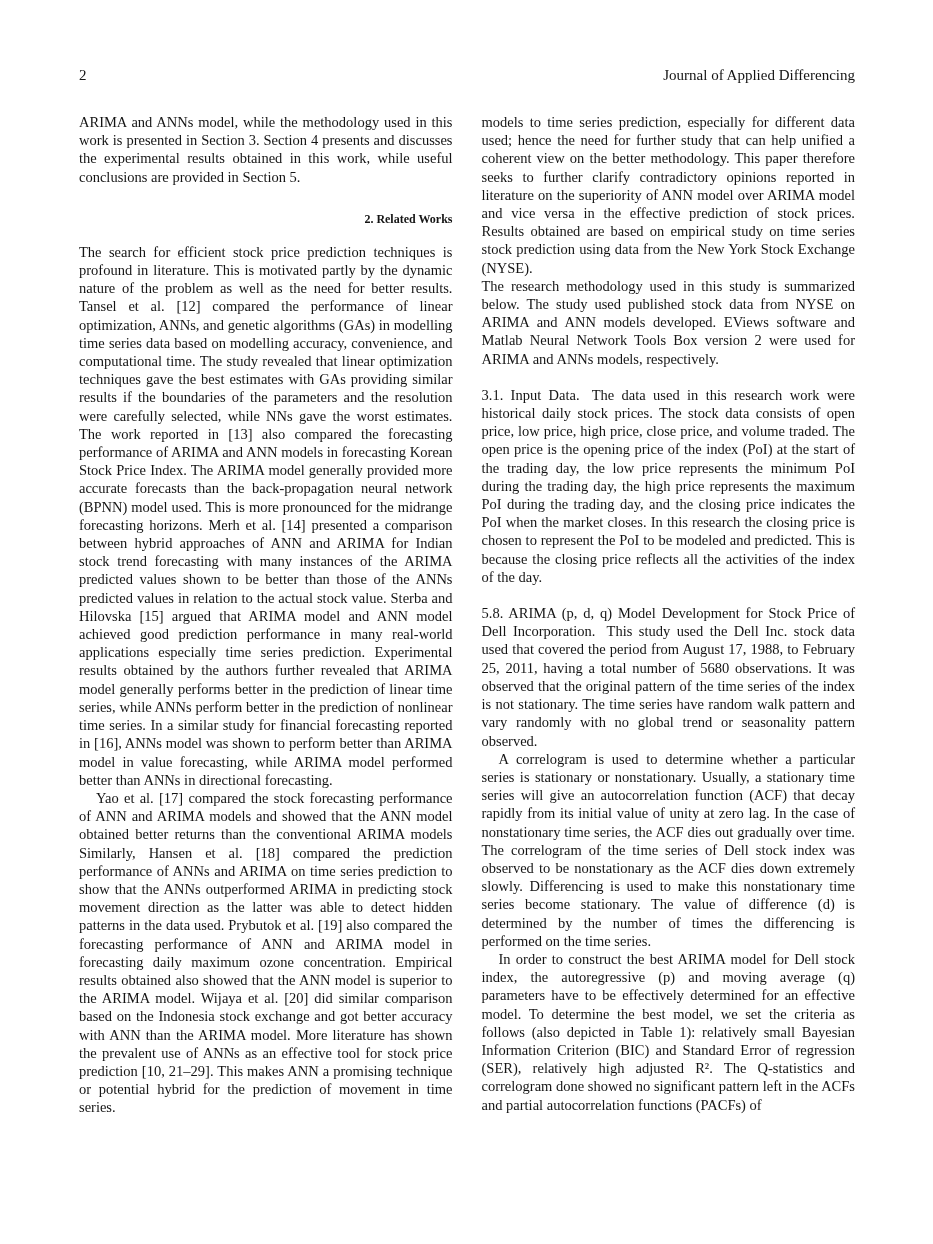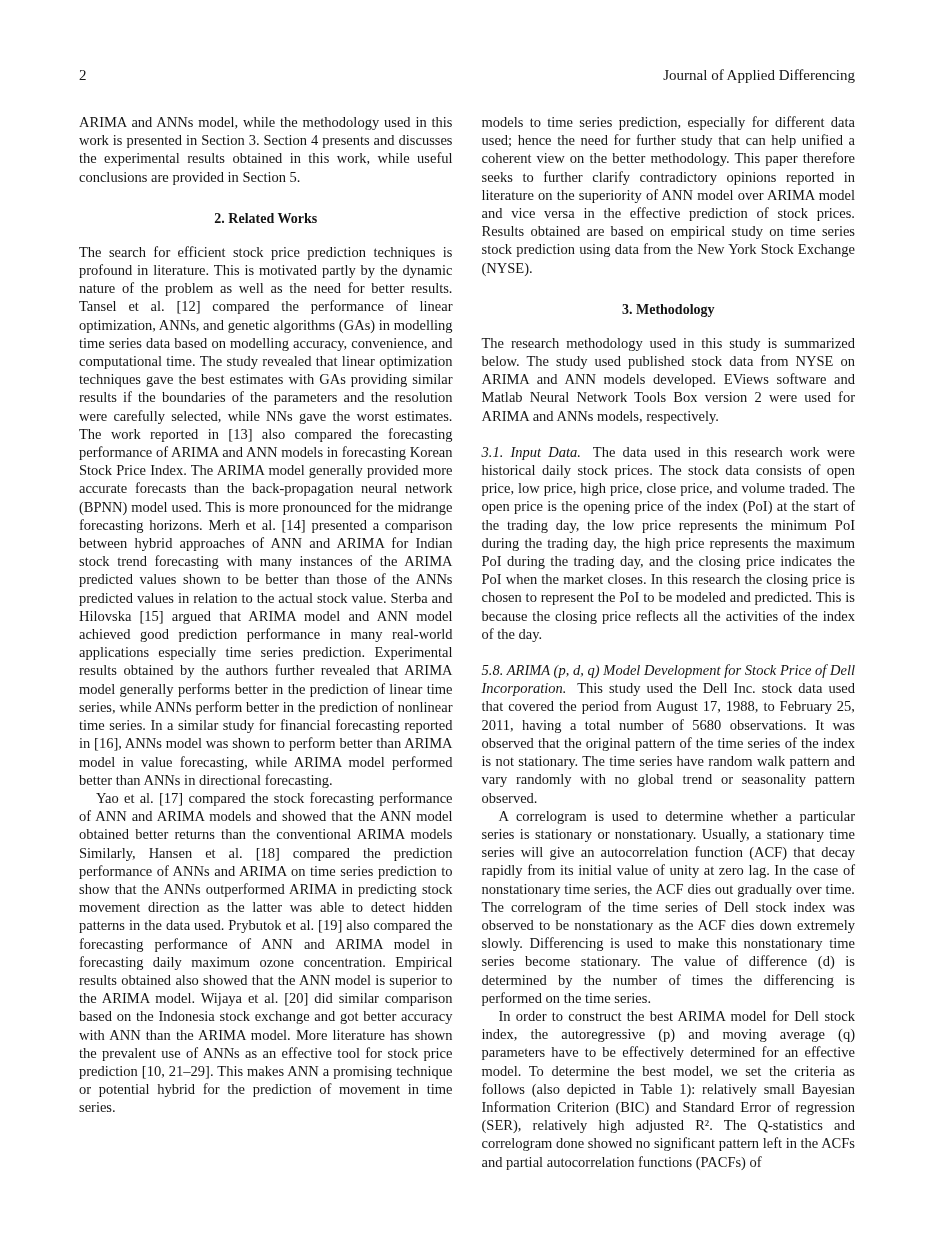--- a/index.html
+++ b/index.html
@@ -30,29 +30,28 @@
   }
   .col {
     width: 374px;
     font-size: 14.5px;
     line-height: 18.2px;
     text-align: justify;
   }
   p { margin: 0; }
   p.indent { text-indent: 17px; }
   h2 {
-    font-size: 14px;
+    font-size: 12px;
     font-weight: bold;
-    text-align: center;
+    text-align: right;
     margin: 23px 0 14px 0;
     line-height: 20px;
   }
   .subsection { margin-top: 18px; }
   .subsection-label {
-    font-style: italic;
     margin-right: 5px;
   }
 </style>
 </head>
 <body>
 
 <div class="page">
 
   <header class="running-head">
     <span>2</span>
@@ -68,21 +67,20 @@
 
       <p>The search for efficient stock price prediction techniques is profound in literature. This is motivated partly by the dynamic nature of the problem as well as the need for better results. Tansel et al. [12] compared the performance of linear optimization, ANNs, and genetic algorithms (GAs) in modelling time series data based on modelling accuracy, convenience, and computational time. The study revealed that linear optimization techniques gave the best estimates with GAs providing similar results if the boundaries of the parameters and the resolution were carefully selected, while NNs gave the worst estimates. The work reported in [13] also compared the forecasting performance of ARIMA and ANN models in forecasting Korean Stock Price Index. The ARIMA model generally provided more accurate forecasts than the back-propagation neural network (BPNN) model used. This is more pronounced for the midrange forecasting horizons. Merh et al. [14] presented a comparison between hybrid approaches of ANN and ARIMA for Indian stock trend forecasting with many instances of the ARIMA predicted values shown to be better than those of the ANNs predicted values in relation to the actual stock value. Sterba and Hilovska [15] argued that ARIMA model and ANN model achieved good prediction performance in many real-world applications especially time series prediction. Experimental results obtained by the authors further revealed that ARIMA model generally performs better in the prediction of linear time series, while ANNs perform better in the prediction of nonlinear time series. In a similar study for financial forecasting reported in [16], ANNs model was shown to perform better than ARIMA model in value forecasting, while ARIMA model performed better than ANNs in directional forecasting.</p>
 
       <p class="indent">Yao et al. [17] compared the stock forecasting performance of ANN and ARIMA models and showed that the ANN model obtained better returns than the conventional ARIMA models Similarly, Hansen et al. [18] compared the prediction performance of ANNs and ARIMA on time series prediction to show that the ANNs outperformed ARIMA in predicting stock movement direction as the latter was able to detect hidden patterns in the data used. Prybutok et al. [19] also compared the forecasting performance of ANN and ARIMA model in forecasting daily maximum ozone concentration. Empirical results obtained also showed that the ANN model is superior to the ARIMA model. Wijaya et al. [20] did similar comparison based on the Indonesia stock exchange and got better accuracy with ANN than the ARIMA model. More literature has shown the prevalent use of ANNs as an effective tool for stock price prediction [10, 21–29]. This makes ANN a promising technique or potential hybrid for the prediction of movement in time series.</p>
 
     </div>
 
     <div class="col">
       <p>models to time series prediction, especially for different data used; hence the need for further study that can help unified a coherent view on the better methodology. This paper therefore seeks to further clarify contradictory opinions reported in literature on the superiority of ANN model over ARIMA model and vice versa in the effective prediction of stock prices. Results obtained are based on empirical study on time series stock prediction using data from the New York Stock Exchange (NYSE).</p>
 
-      <h2>3. Methodology</h2>
 
       <p>The research methodology used in this study is summarized below. The study used published stock data from NYSE on ARIMA and ANN models developed. EViews software and Matlab Neural Network Tools Box version 2 were used for ARIMA and ANNs models, respectively.</p>
 
       <p class="subsection">
         <span class="subsection-label">3.1. Input Data.</span>
         <span>The data used in this research work were historical daily stock prices. The stock data consists of open price, low price, high price, close price, and volume traded. The open price is the opening price of the index (PoI) at the start of the trading day, the low price represents the minimum PoI during the trading day, the high price represents the maximum PoI during the trading day, and the closing price indicates the PoI when the market closes. In this research the closing price is chosen to represent the PoI to be modeled and predicted. This is because the closing price reflects all the activities of the index of the day.</span>
       </p>
 
       <p class="subsection">
         <span class="subsection-label">5.8. ARIMA (p, d, q) Model Development for Stock Price of Dell Incorporation.</span>

